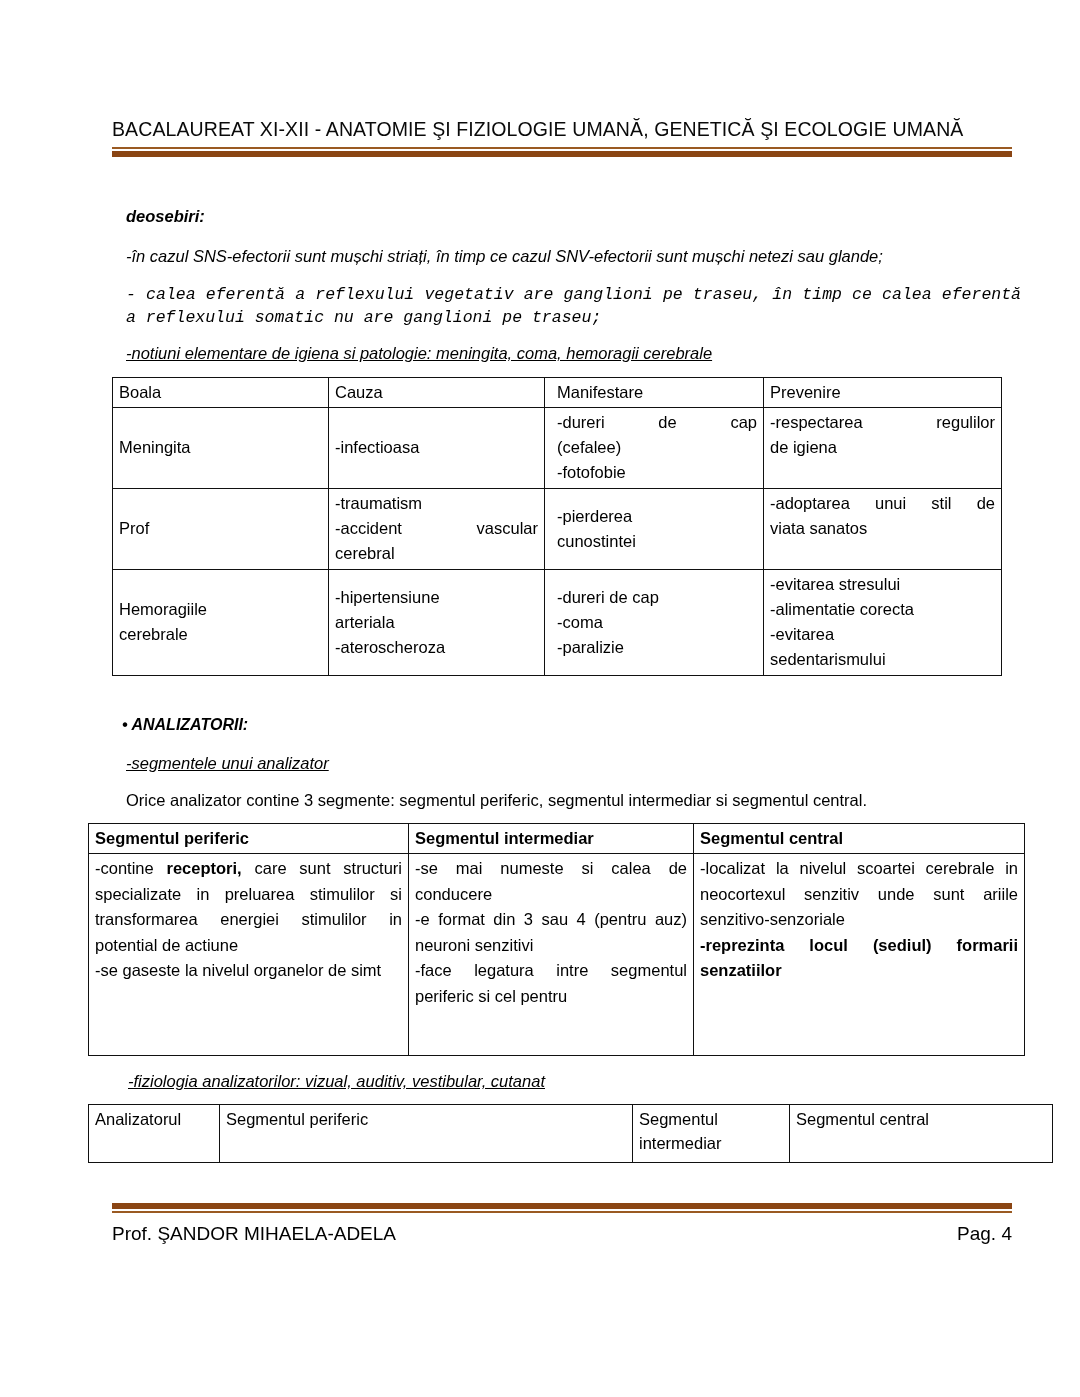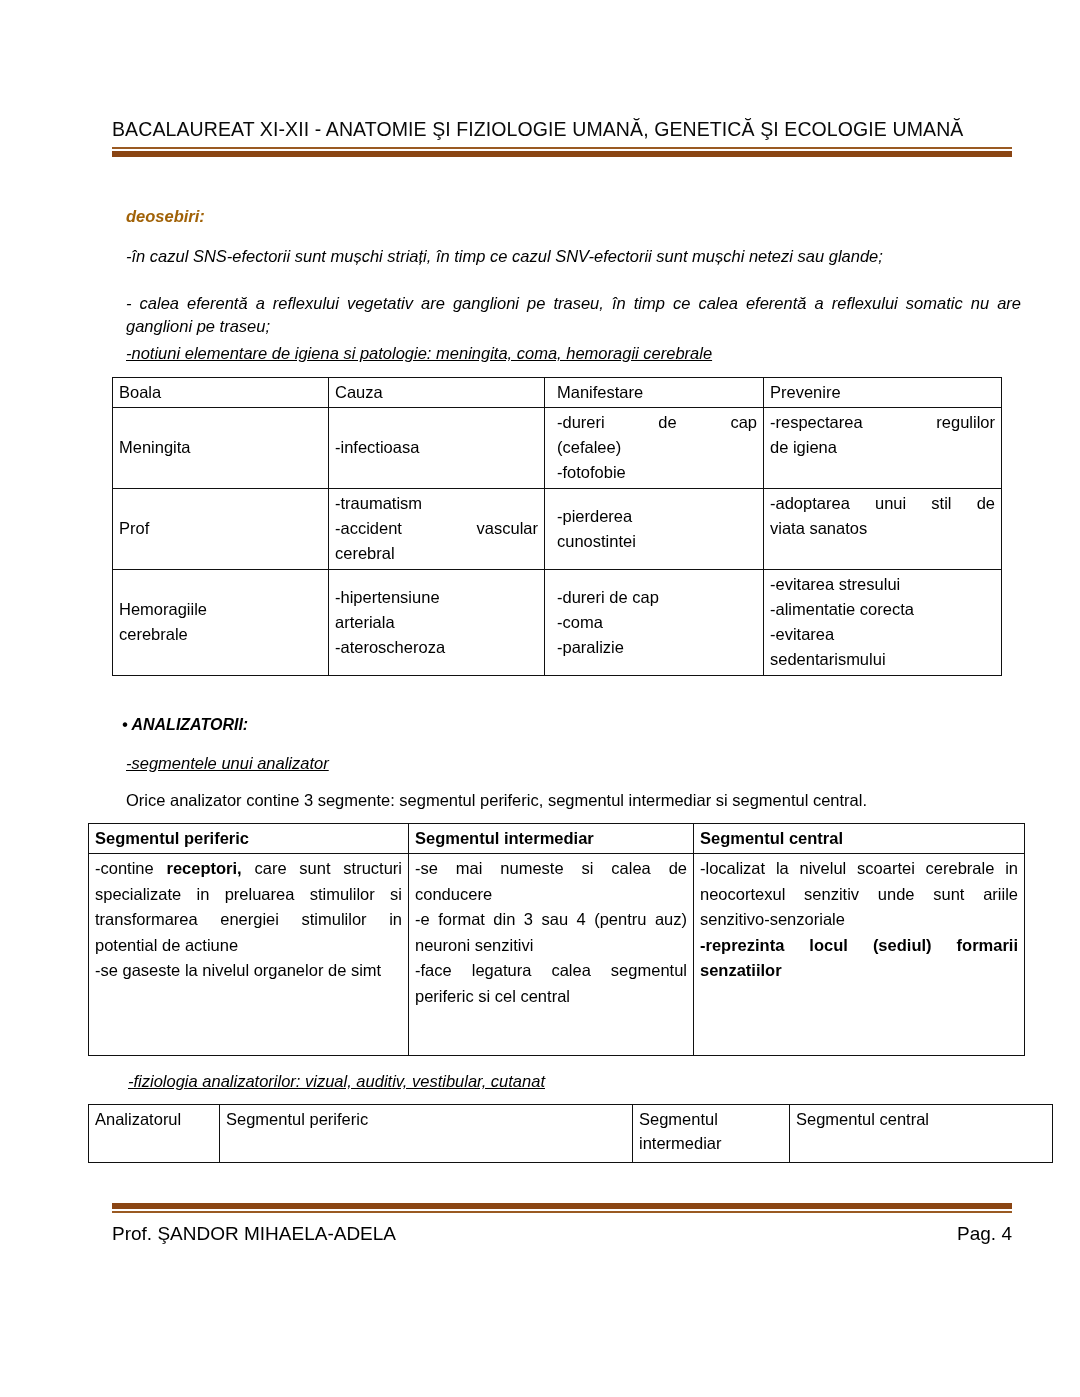--- a/index.html
+++ b/index.html
@@ -59,26 +59,26 @@
     top: 0;
     width: 1080px;
   }
   .ptext {
     position: absolute;
     font-size: 16.5px;
     line-height: 23px;
   }
   .it { font-style: italic; }
   .bd { font-weight: bold; }
-  .red { color: #a16207; }
+  .red { color: #000000; }
   .ul-txt { text-decoration: underline; }
 
   #t-deosebiri { left: 126px; top: 205px; font-size: 16.5px; }
   #t-line1 { left: 126px; top: 245px; width: 890px; }
-  #t-line2 { left: 126px; top: 292px; width: 895px; text-align: justify; }
+  #t-line2 { left: 126px; top: 283px; width: 895px; text-align: justify; font-family: Liberation Mono, monospace; }
   #t-line3 { left: 126px; top: 342px; }
 
   #t-analizatorii { left: 122px; top: 713px; font-size: 16px; }
   #t-segmentele { left: 126px; top: 752px; }
   #t-orice { left: 126px; top: 789px; font-size: 16.5px; }
   #t-fiziologia { left: 128px; top: 1070px; }
 
   
   table {
     border-collapse: collapse;
@@ -256,21 +256,21 @@
         <th class="c3">Segmentul central</th>
       </tr>
       <tr>
         <td class="c1 body-cell">
           <div class="just-nolast"><span>-contine </span><span class="bd">receptori,</span><span> care sunt structuri specializate in preluarea stimulilor si transformarea energiei stimulilor in potential de actiune</span></div>
           <div class="just-nolast">-se gaseste la nivelul organelor de simt</div>
         </td>
         <td class="c2 body-cell">
           <div class="just-nolast">-se mai numeste si calea de conducere</div>
           <div class="just-nolast">-e format din 3 sau 4 (pentru auz) neuroni senzitivi</div>
-          <div class="just-nolast">-face legatura calea segmentul periferic si cel central</div>
+          <div class="just-nolast">-face legatura intre segmentul periferic si cel pentru</div>
         </td>
         <td class="c3 body-cell">
           <div class="just-nolast">-localizat la nivelul scoartei cerebrale in neocortexul senzitiv unde sunt ariile senzitivo-senzoriale</div>
           <div class="just-nolast bd">-reprezinta locul (sediul) formarii senzatiilor</div>
         </td>
       </tr>
     </tbody>
       </table>
 
     <div class="ptext it ul-txt" id="t-fiziologia">-fiziologia analizatorilor: vizual, auditiv, vestibular, cutanat</div>

